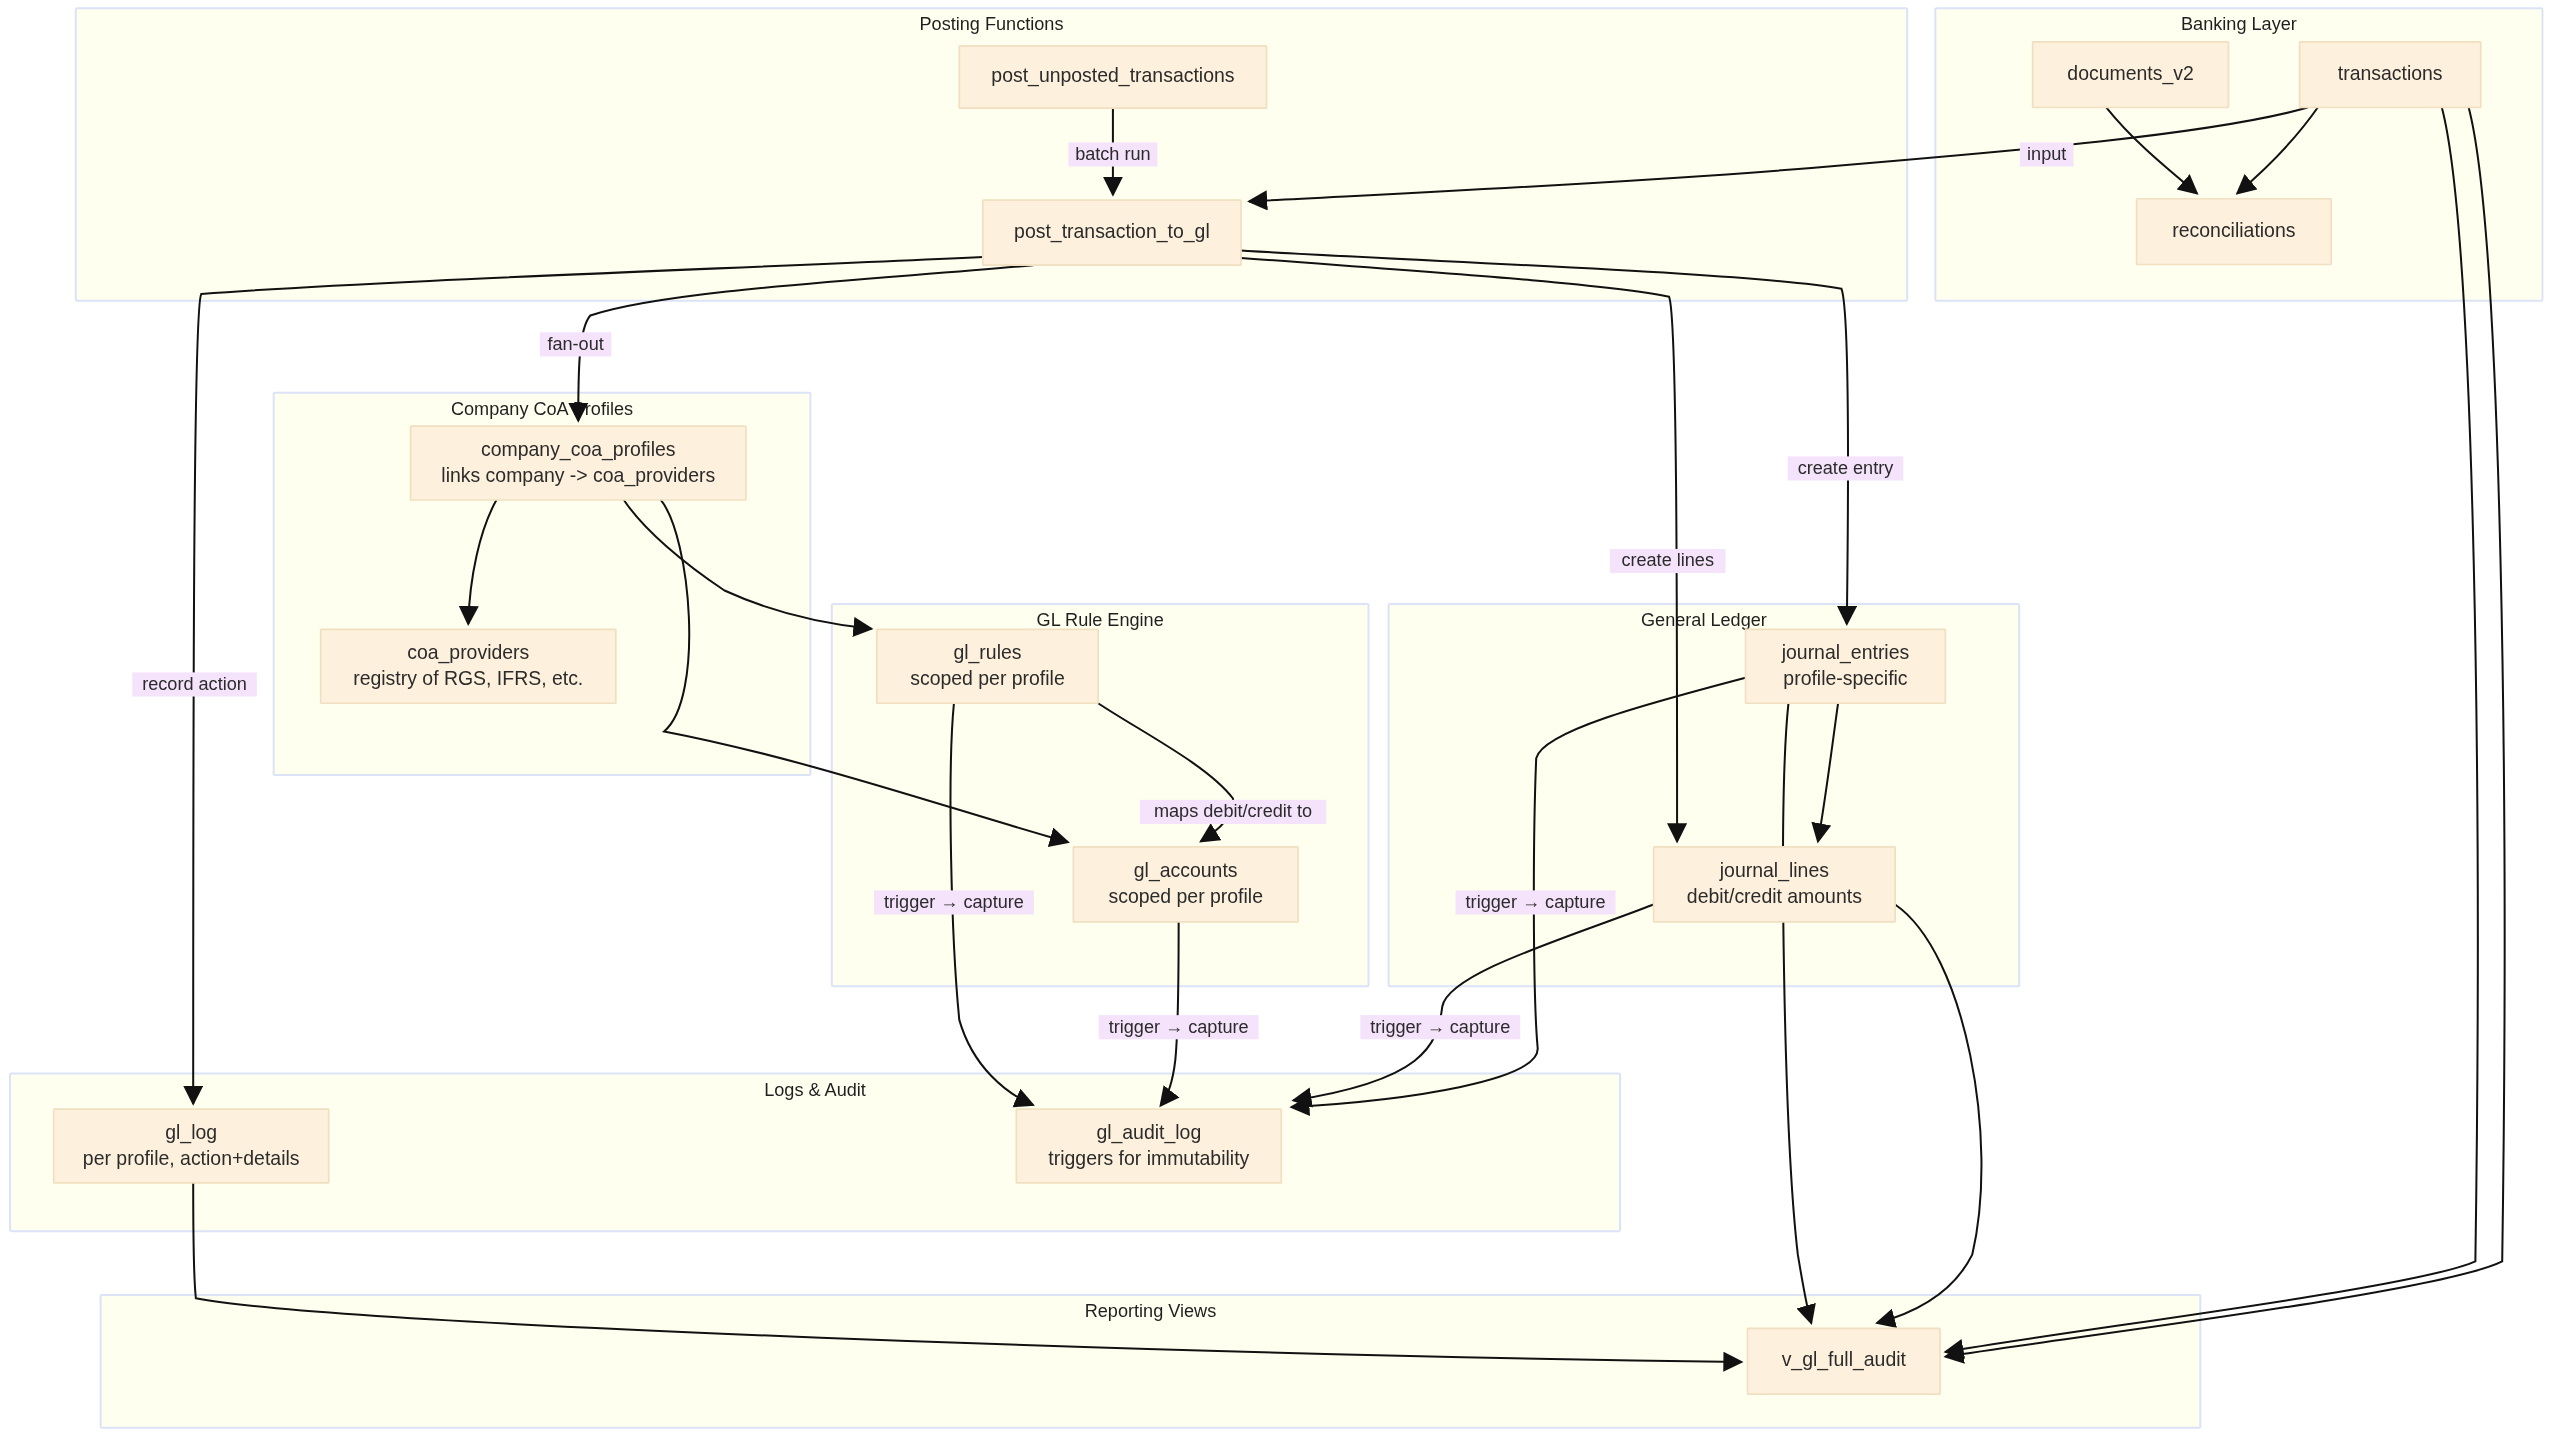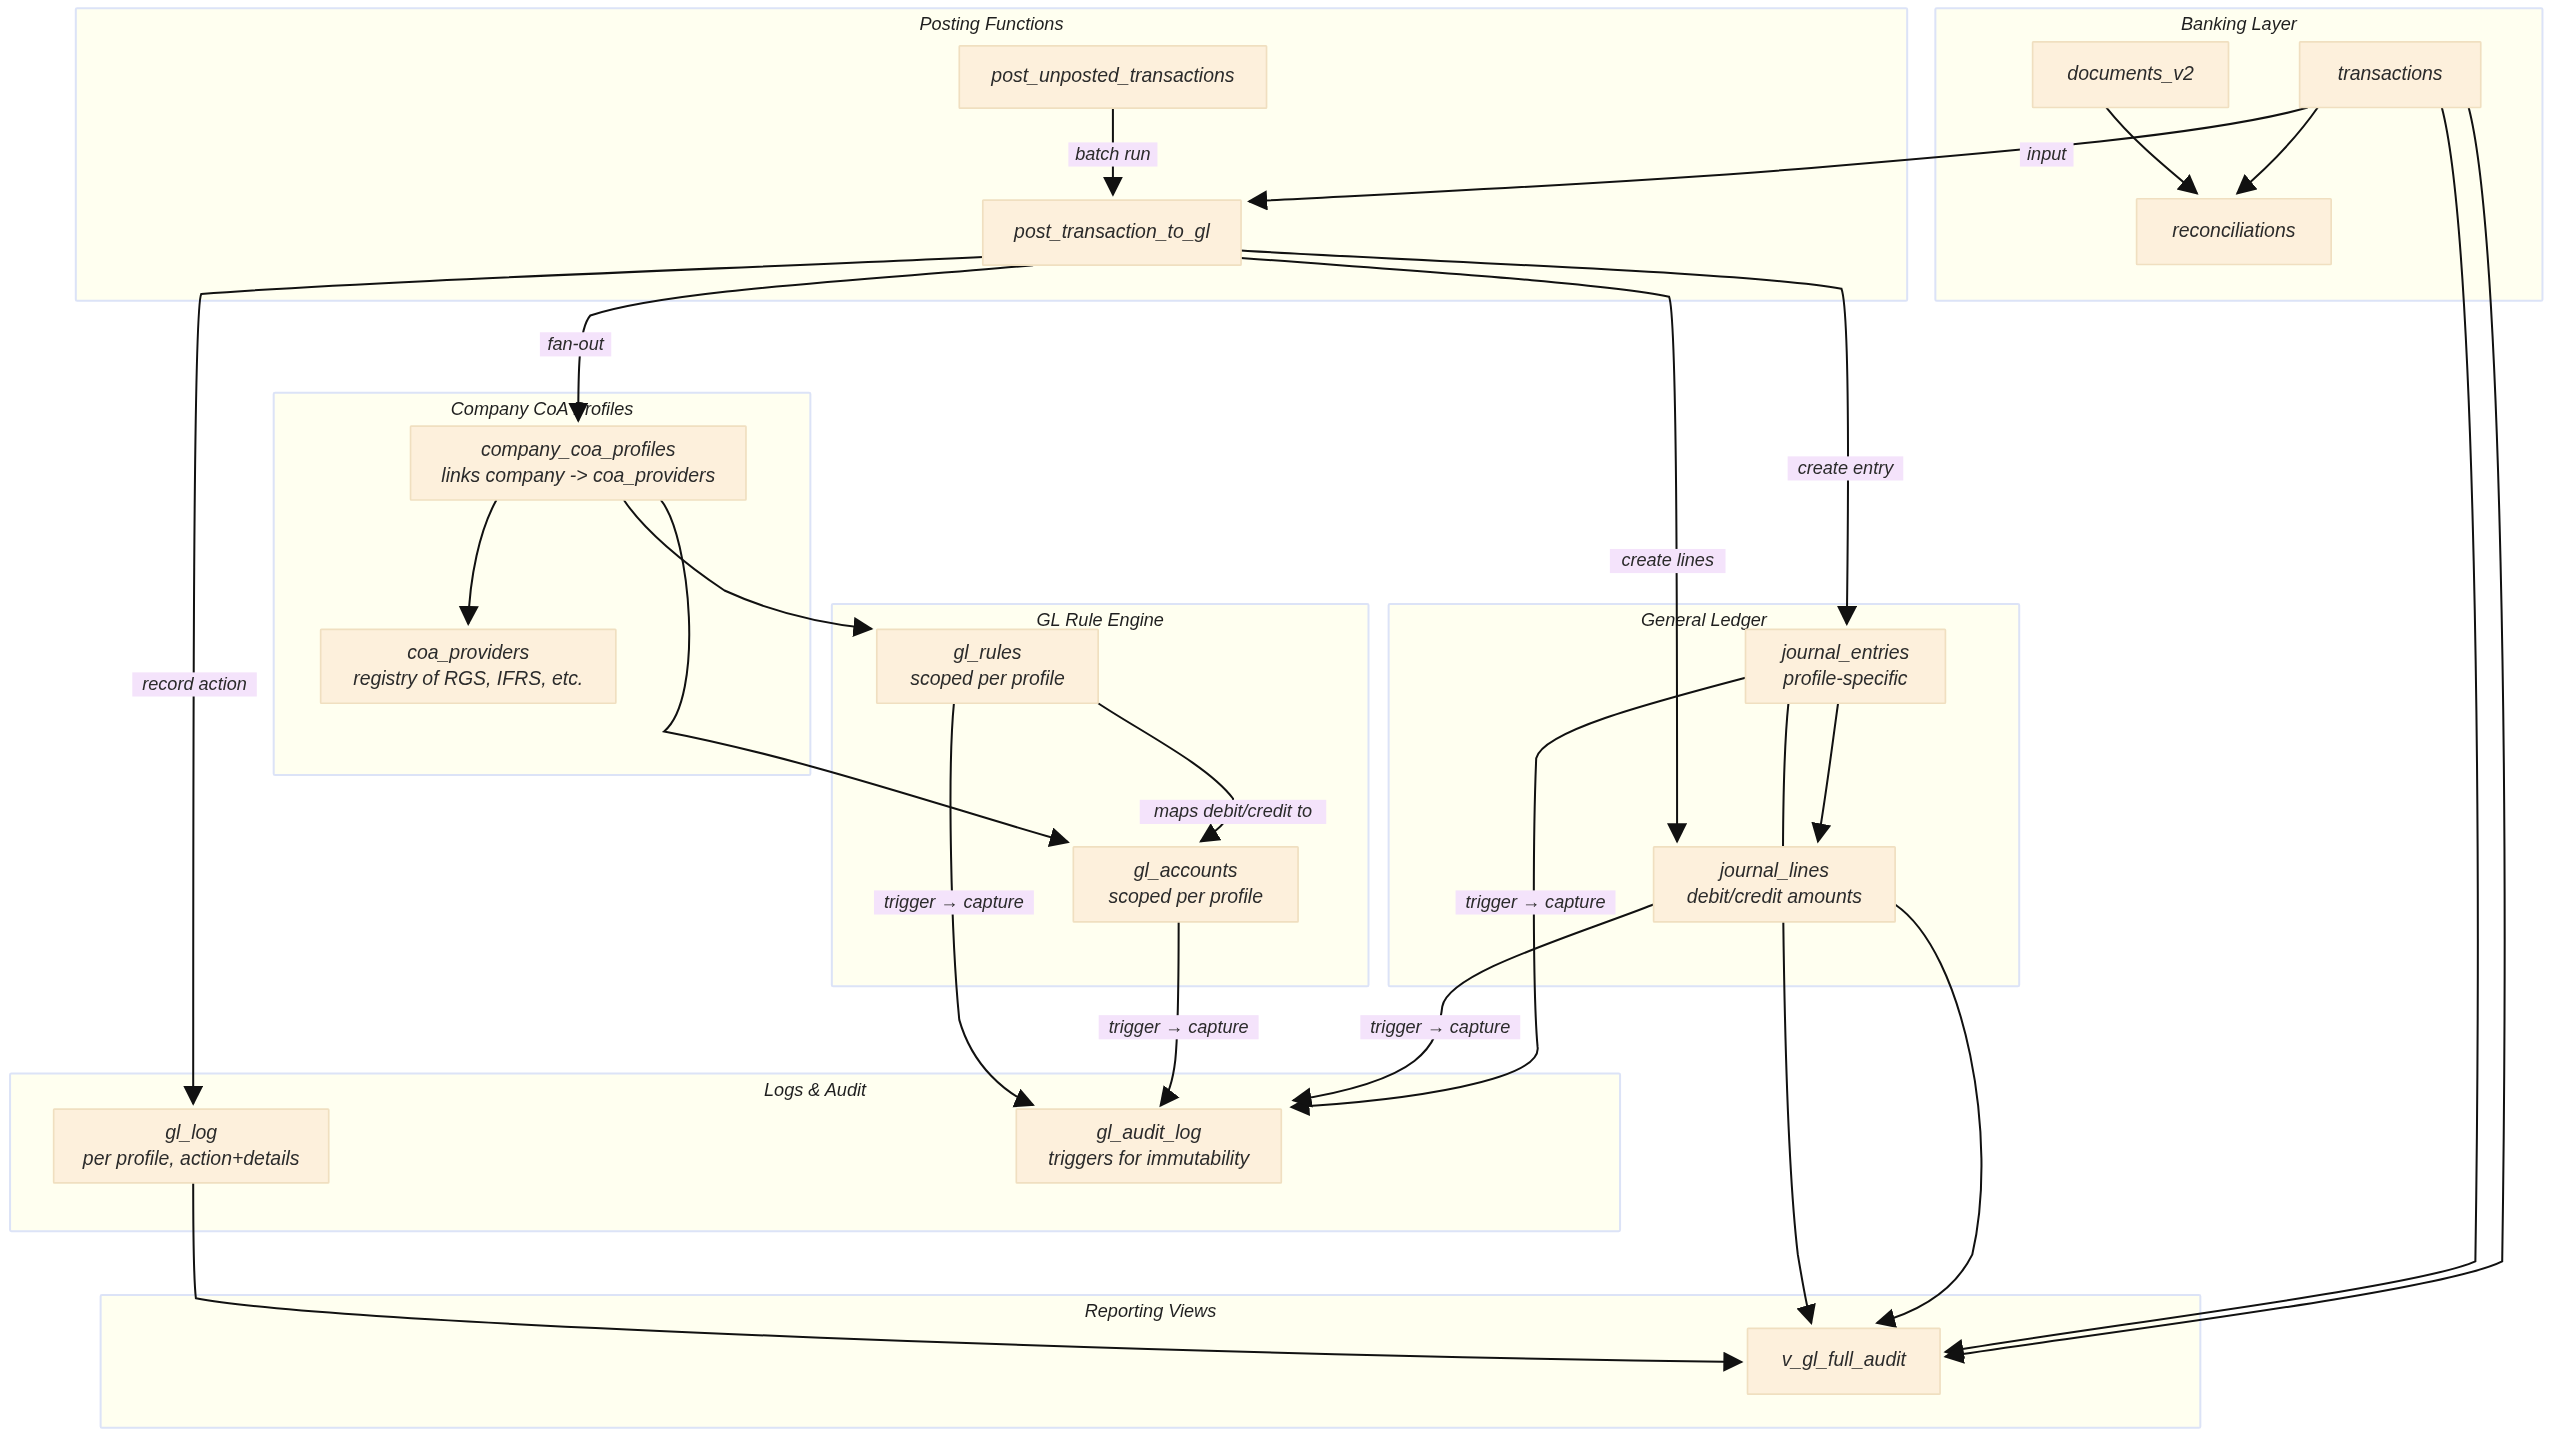--- a/index.html
+++ b/index.html
@@ -10,21 +10,20 @@
   body {
     width: 2576px;
     height: 1440px;
     font-family: "Liberation Sans", sans-serif;
     overflow: hidden;
   }
   #diagram-root {
     position: relative;
     width: 2576px;
     height: 1440px;
-    font-style: italic;
   }
   svg#flowchart {
     display: block;
     width: 2576px;
     height: 1440px;
   }
   .cluster-rect {
     fill: #fffff0;
     stroke: #dce3f7;
     stroke-width: 3px;

